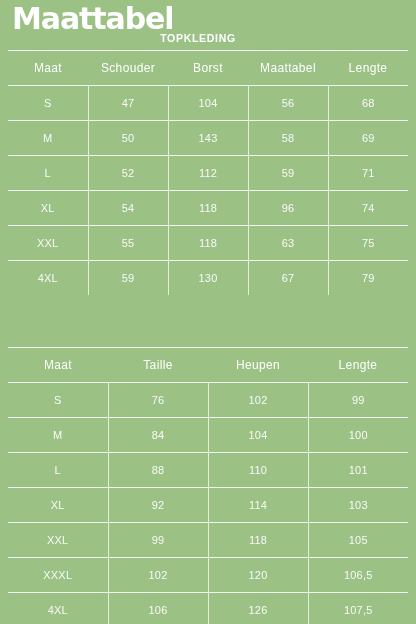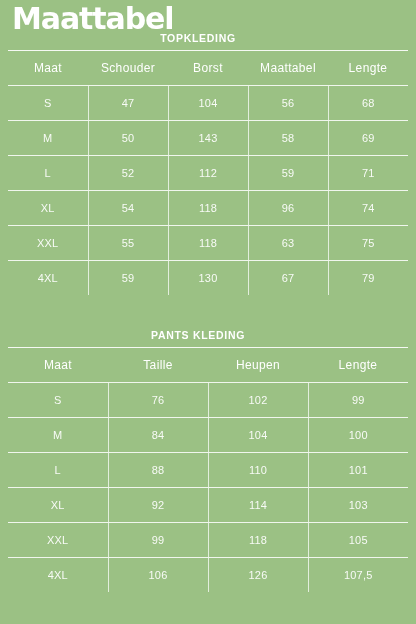--- a/index.html
+++ b/index.html
@@ -161,21 +161,20 @@
       <tr>
         <td>4XL</td>
         <td>59</td>
         <td>130</td>
         <td>67</td>
         <td>79</td>
       </tr>
     </tbody>
   </table>
 
-  <div class="section-title" id="title-pants">PANTS KLEDING</div>
 
   <table class="size-table" id="table-pants">
     <thead>
       <tr>
         <th>Maat</th>
         <th>Taille</th>
         <th>Heupen</th>
         <th>Lengte</th>
       </tr>
     </thead>
@@ -204,20 +203,26 @@
         <td>114</td>
         <td>103</td>
       </tr>
       <tr>
         <td>XXL</td>
         <td>99</td>
         <td>118</td>
         <td>105</td>
       </tr>
       <tr>
+        <td>XXXL</td>
+        <td>102</td>
+        <td>120</td>
+        <td>106,5</td>
+      </tr>
+      <tr>
         <td>4XL</td>
         <td>106</td>
         <td>126</td>
         <td>107,5</td>
       </tr>
     </tbody>
   </table>
 
 </div>
 

